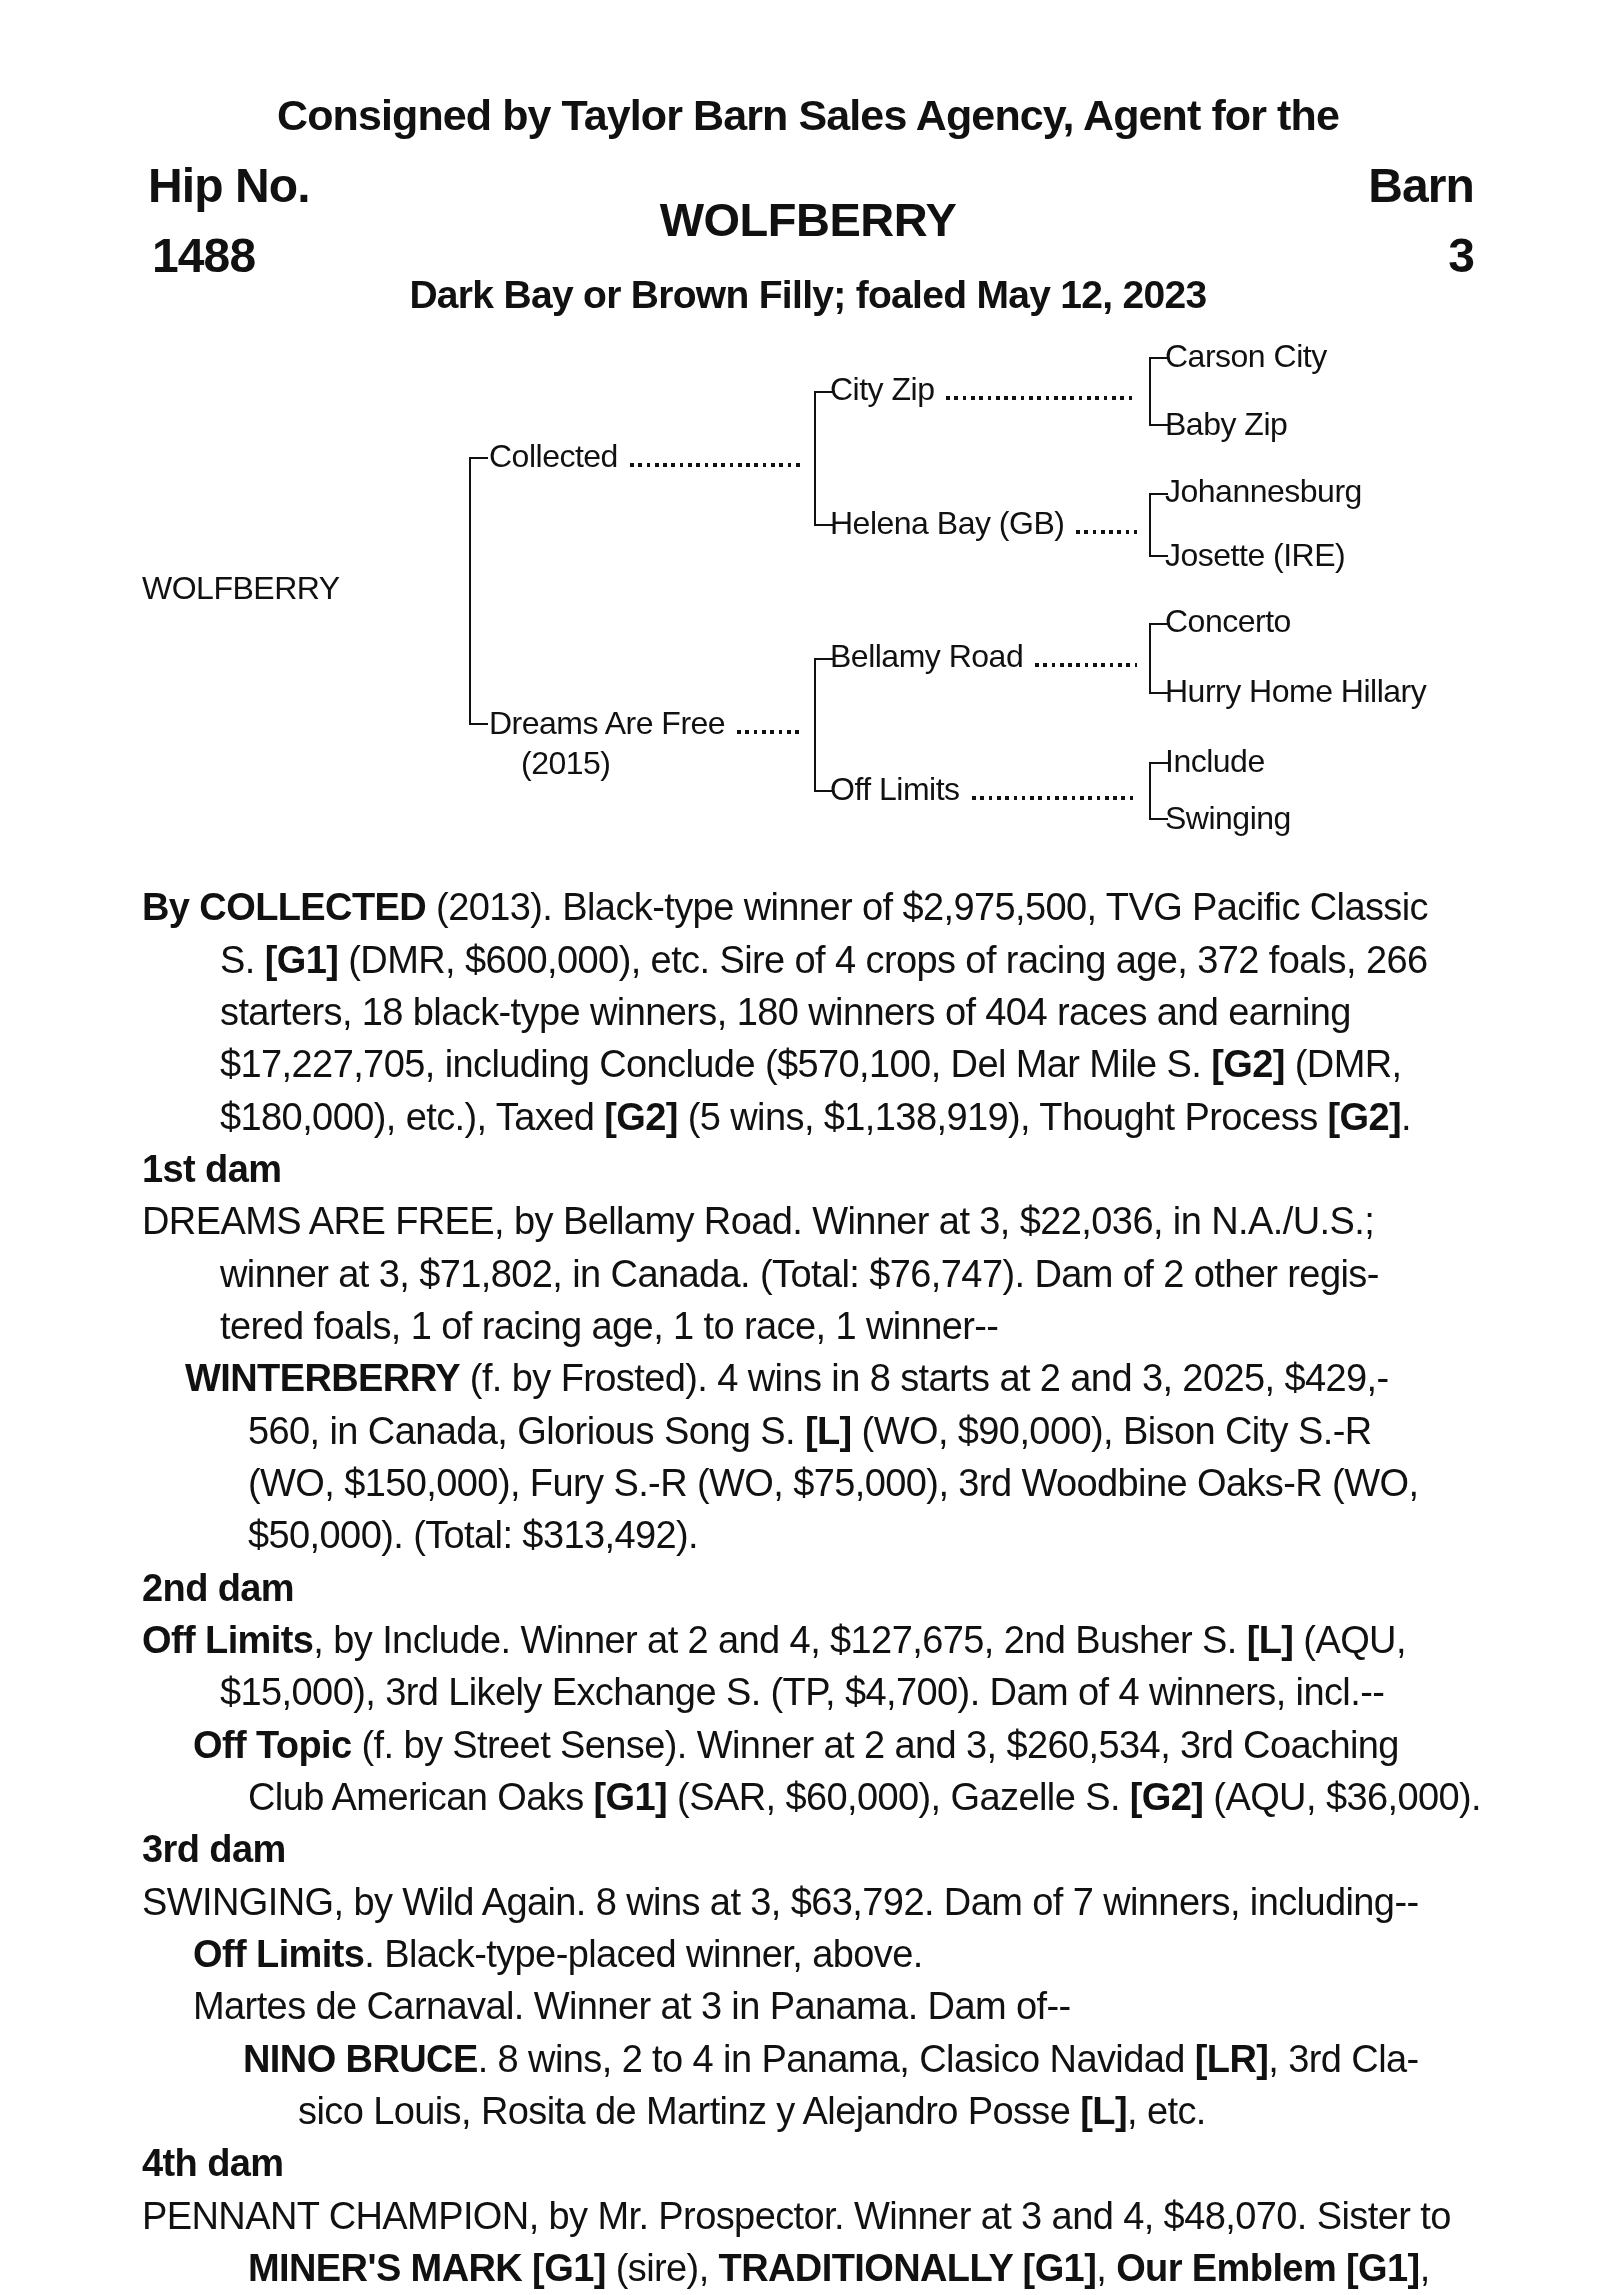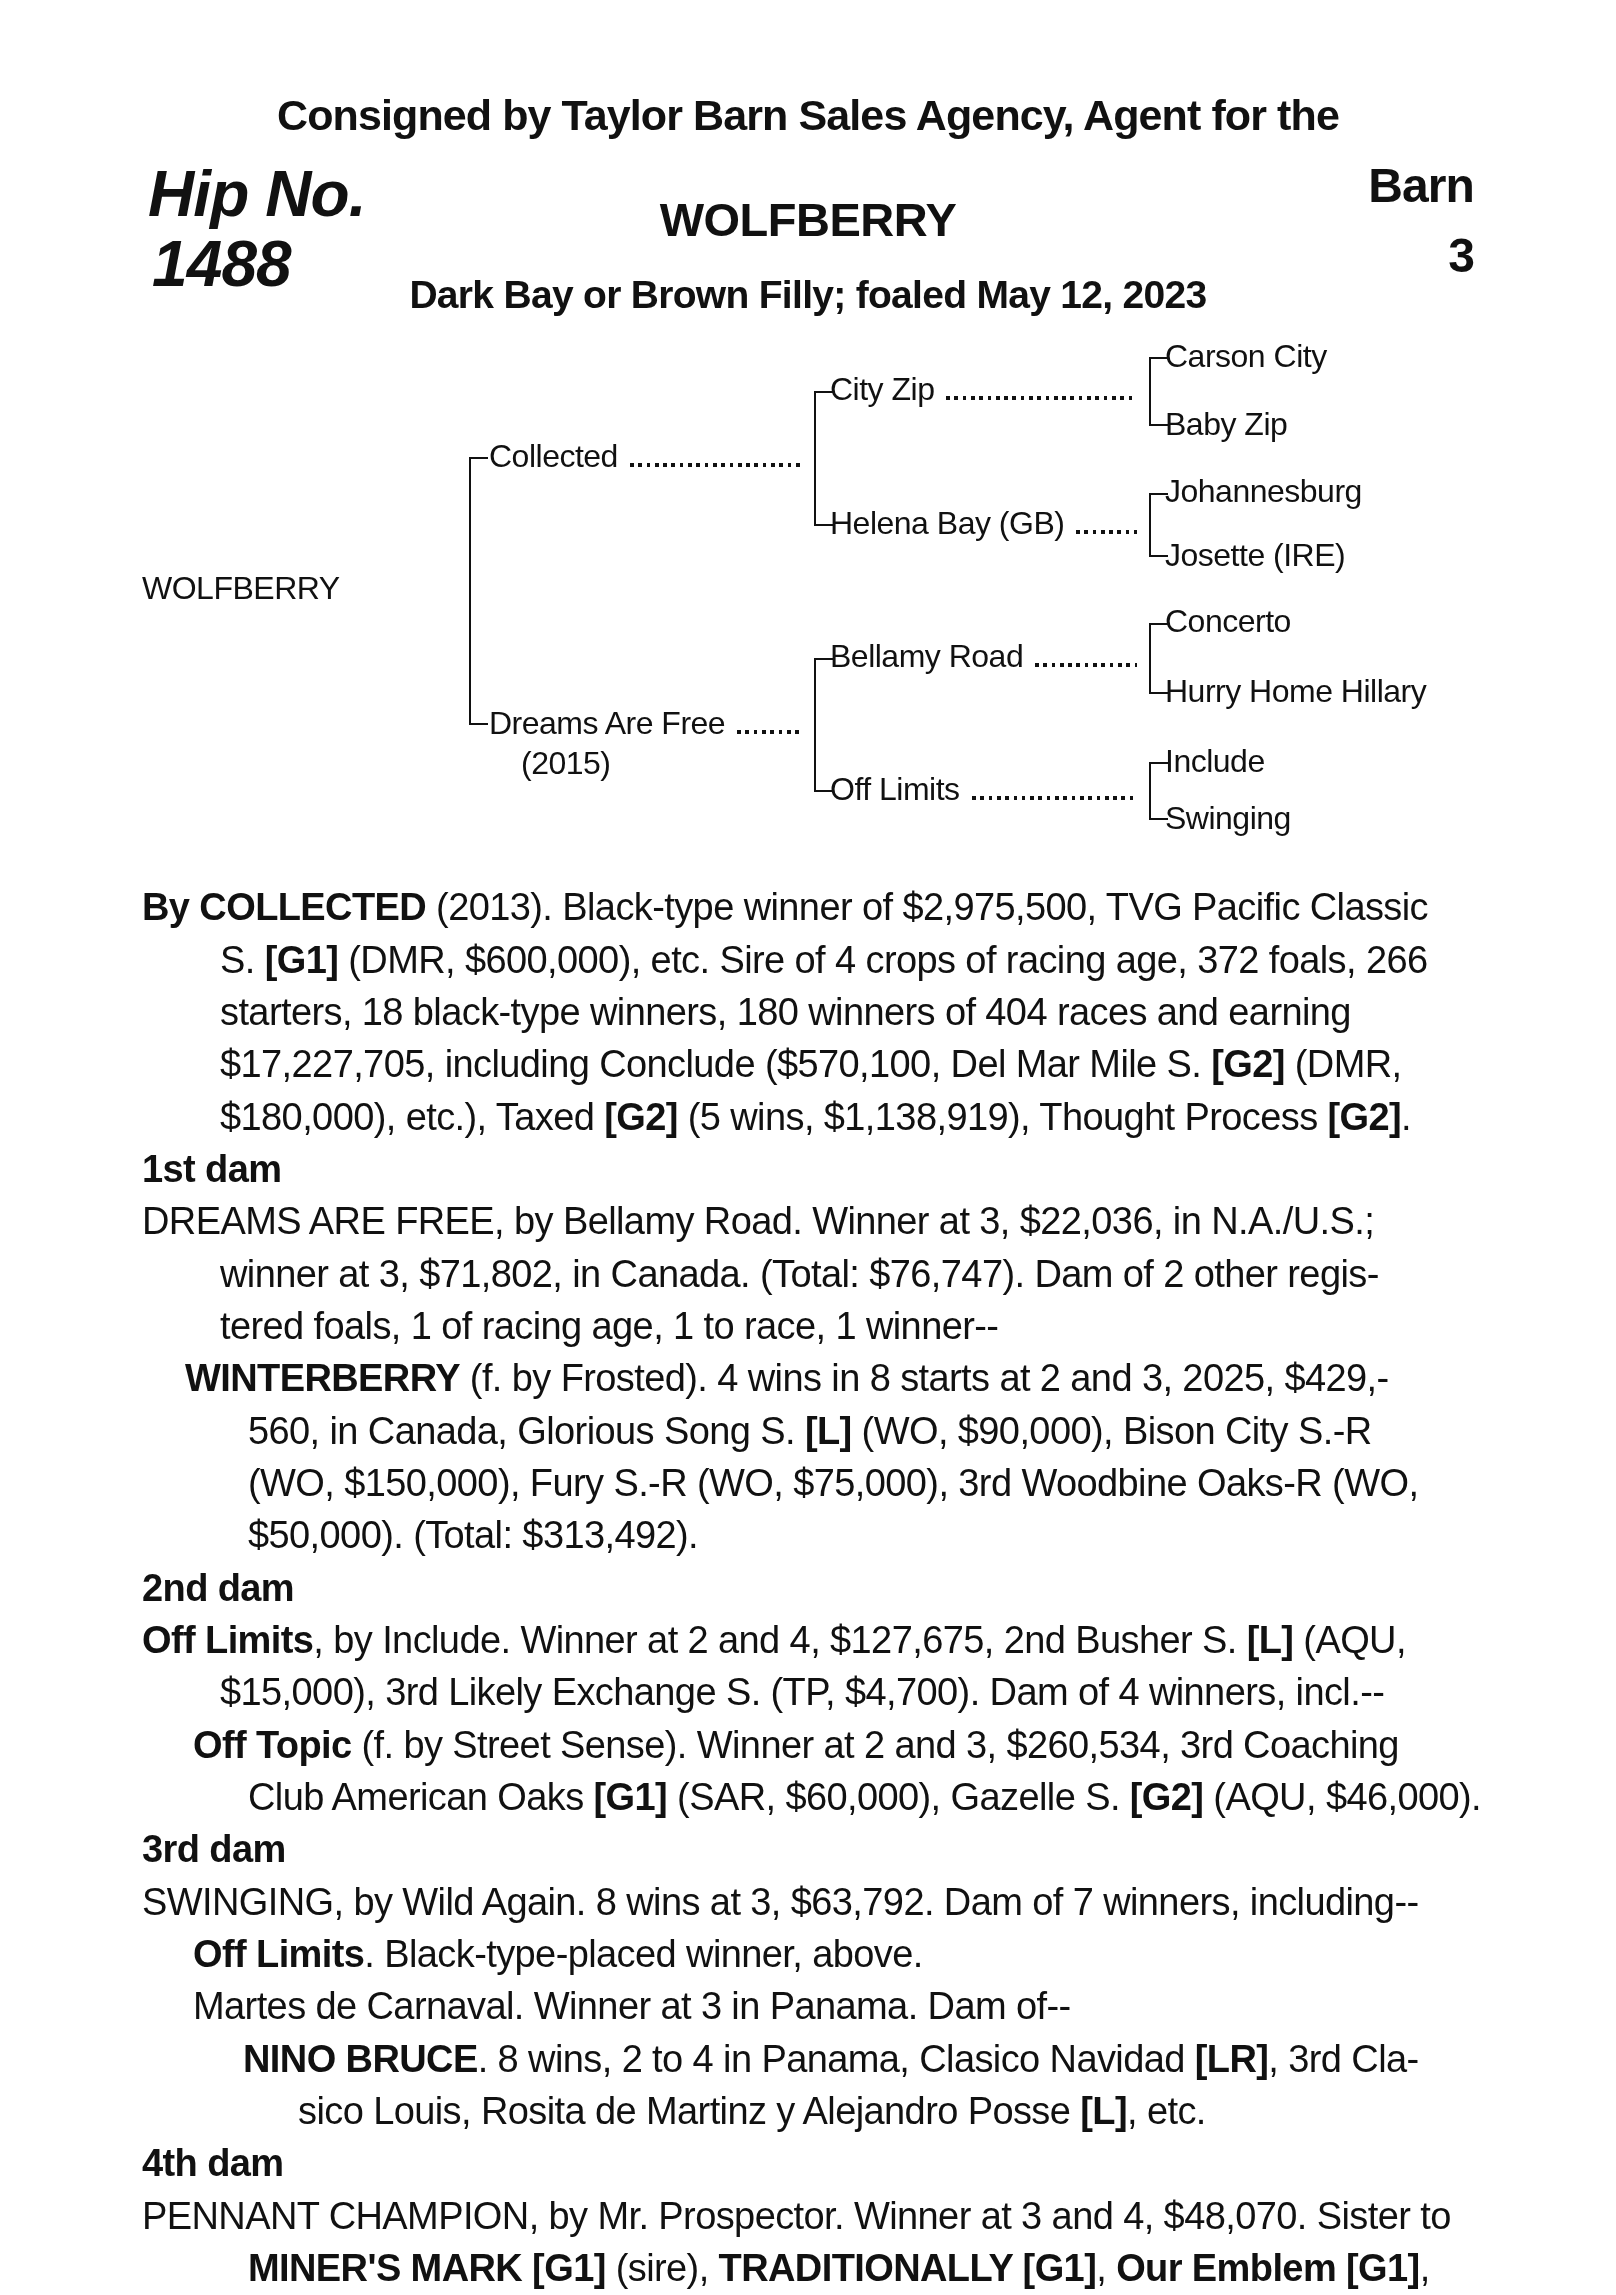--- a/index.html
+++ b/index.html
@@ -6,21 +6,21 @@
   #page {
     position:relative; width:1616px; height:3227px; background:#ffffff;
     font-family:"Liberation Sans", sans-serif; color:#111111; overflow:hidden;
   }
   
   .hdr-center { position:absolute; left:0; width:1616px; text-align:center; font-weight:bold; line-height:1; }
   #consign1 { top:94px; font-size:43px; letter-spacing:-0.9px; }
   #consign2 { top:148px; font-size:43px; letter-spacing:-0.9px; }
   #horse-title { top:196px; font-size:47px; letter-spacing:-0.5px; }
   #desc-line { top:275px; font-size:39px; letter-spacing:-0.7px; }
-  .hdr-left  { position:absolute; left:148px; font-weight:bold; font-size:64px; letter-spacing:-0.9px; line-height:1;font-style:italic; }
+  .hdr-left  { position:absolute; left:148px; font-weight:bold; font-size:48px; letter-spacing:-0.9px; line-height:1; }
   .hdr-right { position:absolute; right:142px; font-weight:bold; font-size:48px; letter-spacing:-0.9px; line-height:1; text-align:right; }
   #hip-label { top:162px; }
   #hip-number { top:232px; left:152px; }
   #barn-label { top:162px;margin-left:7px; }
   #barn-number { top:232px; }
   
   .prow { position:absolute; display:flex; align-items:flex-start; font-size:32px; letter-spacing:-0.5px; line-height:1; }
   .prow .pname { white-space:nowrap; }
   .lead { flex:1 1 auto; height:4.1px; align-self:flex-end; margin:0 9.2px 4.6px 12px;
           background-image:repeating-linear-gradient(90deg,#111 0 3.7px,transparent 3.7px 8.3px); }
@@ -125,21 +125,21 @@
       <div class="bline" style="left: 220px; top: 1255px;"><span>winner at 3, $71,802, in Canada. (Total: $76,747). Dam of 2 other regis-</span></div>
       <div class="bline" style="left: 220px; top: 1307px;"><span>tered foals, 1 of racing age, 1 to race, 1 winner--</span></div>
       <div class="bline" style="left: 185px; top: 1359px;"><b>WINTERBERRY</b><span> (f. by Frosted). 4 wins in 8 starts at 2 and 3, 2025, $429,-</span></div>
       <div class="bline" style="left: 248px; top: 1412px;"><span>560, in Canada, Glorious Song S. </span><b>[L]</b><span> (WO, $90,000), Bison City S.-R</span></div>
       <div class="bline" style="left: 248px; top: 1464px;"><span>(WO, $150,000), Fury S.-R (WO, $75,000), 3rd Woodbine Oaks-R (WO,</span></div>
       <div class="bline" style="left: 248px; top: 1516px;"><span>$50,000). (Total: $313,492).</span></div>
       <div class="bline" style="left: 142px; top: 1569px;"><b>2nd dam</b></div>
       <div class="bline" style="left: 142px; top: 1621px;"><b>Off Limits</b><span>, by Include. Winner at 2 and 4, $127,675, 2nd Busher S. </span><b>[L]</b><span> (AQU,</span></div>
       <div class="bline" style="left: 220px; top: 1673px;"><span>$15,000), 3rd Likely Exchange S. (TP, $4,700). Dam of 4 winners, incl.--</span></div>
       <div class="bline" style="left: 193px; top: 1726px;"><b>Off Topic</b><span> (f. by Street Sense). Winner at 2 and 3, $260,534, 3rd Coaching</span></div>
-      <div class="bline" style="left: 248px; top: 1778px;"><span>Club American Oaks </span><b>[G1]</b><span> (SAR, $60,000), Gazelle S. </span><b>[G2]</b><span> (AQU, $46,000).</span></div>
+      <div class="bline" style="left: 248px; top: 1778px;"><span>Club American Oaks </span><b>[G1]</b><span> (SAR, $60,000), Gazelle S. </span><b>[G2]</b><span> (AQU, $36,000).</span></div>
       <div class="bline" style="left: 142px; top: 1830px;"><b>3rd dam</b></div>
       <div class="bline" style="left: 142px; top: 1883px;"><span>SWINGING, by Wild Again. 8 wins at 3, $63,792. Dam of 7 winners, including--</span></div>
       <div class="bline" style="left: 193px; top: 1935px;"><b>Off Limits</b><span>. Black-type-placed winner, above.</span></div>
       <div class="bline" style="left: 193px; top: 1987px;"><span>Martes de Carnaval. Winner at 3 in Panama. Dam of--</span></div>
       <div class="bline" style="left: 243px; top: 2040px;"><b>NINO BRUCE</b><span>. 8 wins, 2 to 4 in Panama, Clasico Navidad </span><b>[LR]</b><span>, 3rd Cla-</span></div>
       <div class="bline" style="left: 298px; top: 2092px;"><span>sico Louis, Rosita de Martinz y Alejandro Posse </span><b>[L]</b><span>, etc.</span></div>
       <div class="bline" style="left: 142px; top: 2144px;"><b>4th dam</b></div>
       <div class="bline" style="left: 142px; top: 2197px;"><span>PENNANT CHAMPION, by Mr. Prospector. Winner at 3 and 4, $48,070. Sister to</span></div>
       <div class="bline" style="left: 248px; top: 2249px;"><b>MINER'S MARK [G1]</b><span> (sire), </span><b>TRADITIONALLY [G1]</b><span>, </span><b>Our Emblem [G1]</b><span>,</span></div>
     </div>

